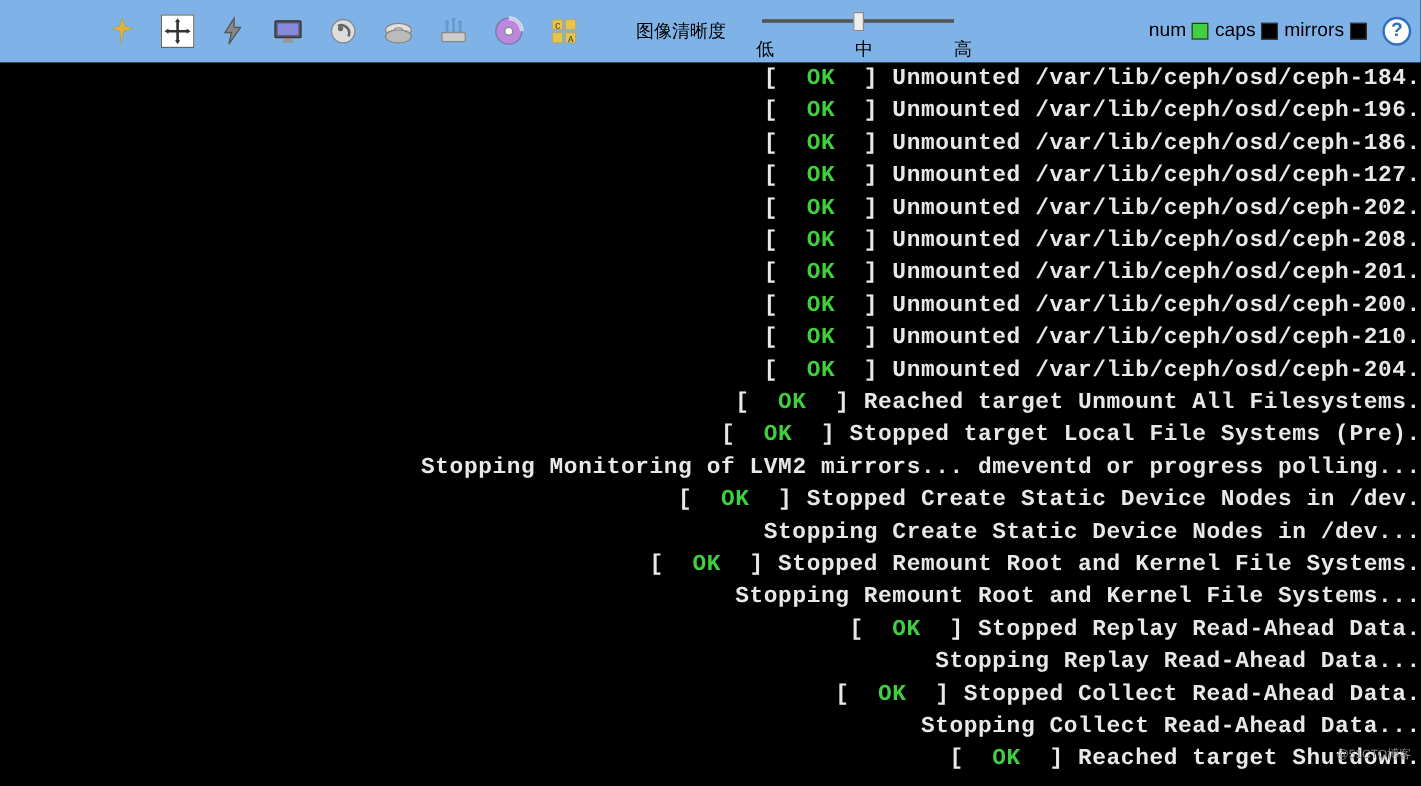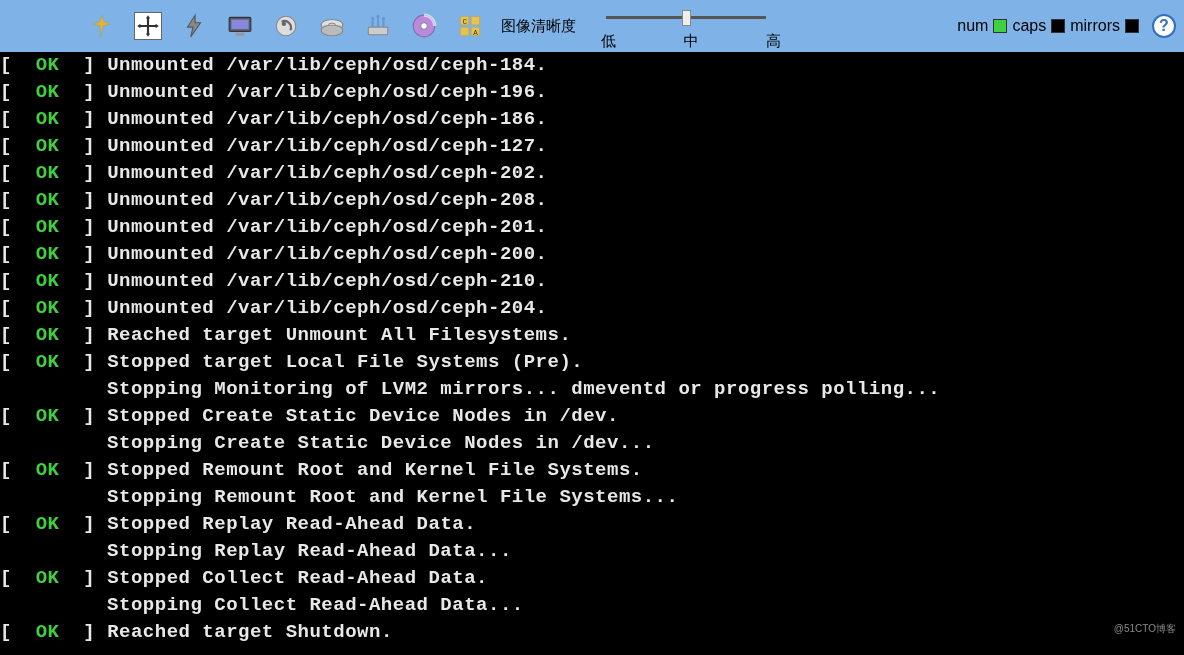--- a/index.html
+++ b/index.html
@@ -36,21 +36,21 @@
       display: flex;
       align-items: center;
       justify-content: center;
       cursor: pointer;
     }
     .tb-icon svg {
       width: 26px;
       height: 26px;
     }
     .clarity-label {
-      margin-left: 17px;
+      margin-left: 46px;
       font-family: "Microsoft YaHei", sans-serif;
       font-size: 15px;
       color: #000;
     }
     .slider-wrap {
       margin-left: 30px;
       position: relative;
       width: 160px;
       height: 40px;
     }
@@ -123,20 +123,21 @@
       font-family: "Courier New", monospace;
       font-size: 19px;
       font-weight: bold;
       line-height: 27px;
       white-space: pre;
       color: #E0E0E0;
       letter-spacing: 0.5px;
     }
     .line {
       white-space: pre;
+      text-align: right;
     }
     .ok { color: #3FCF3F; }
     .br { color: #E8E8E8; }
     .toolbar-overlay {
       position: absolute;
       top: 0;
       left: 0;
       z-index: 10;
     }
     .terminal-behind {

